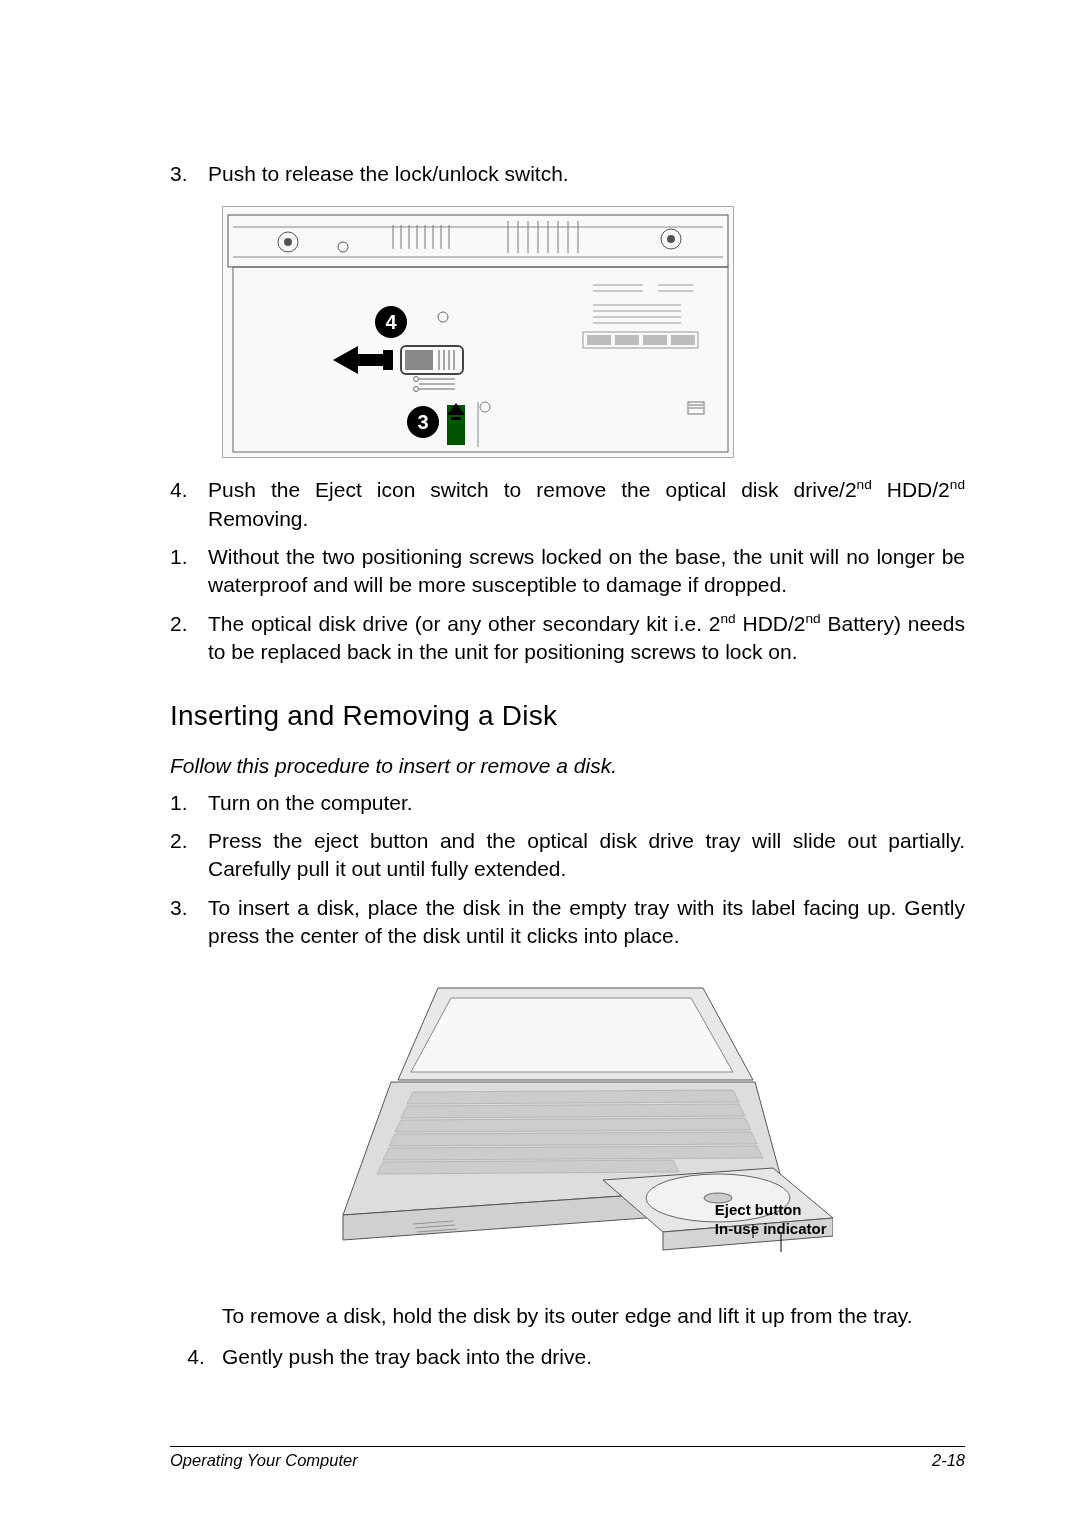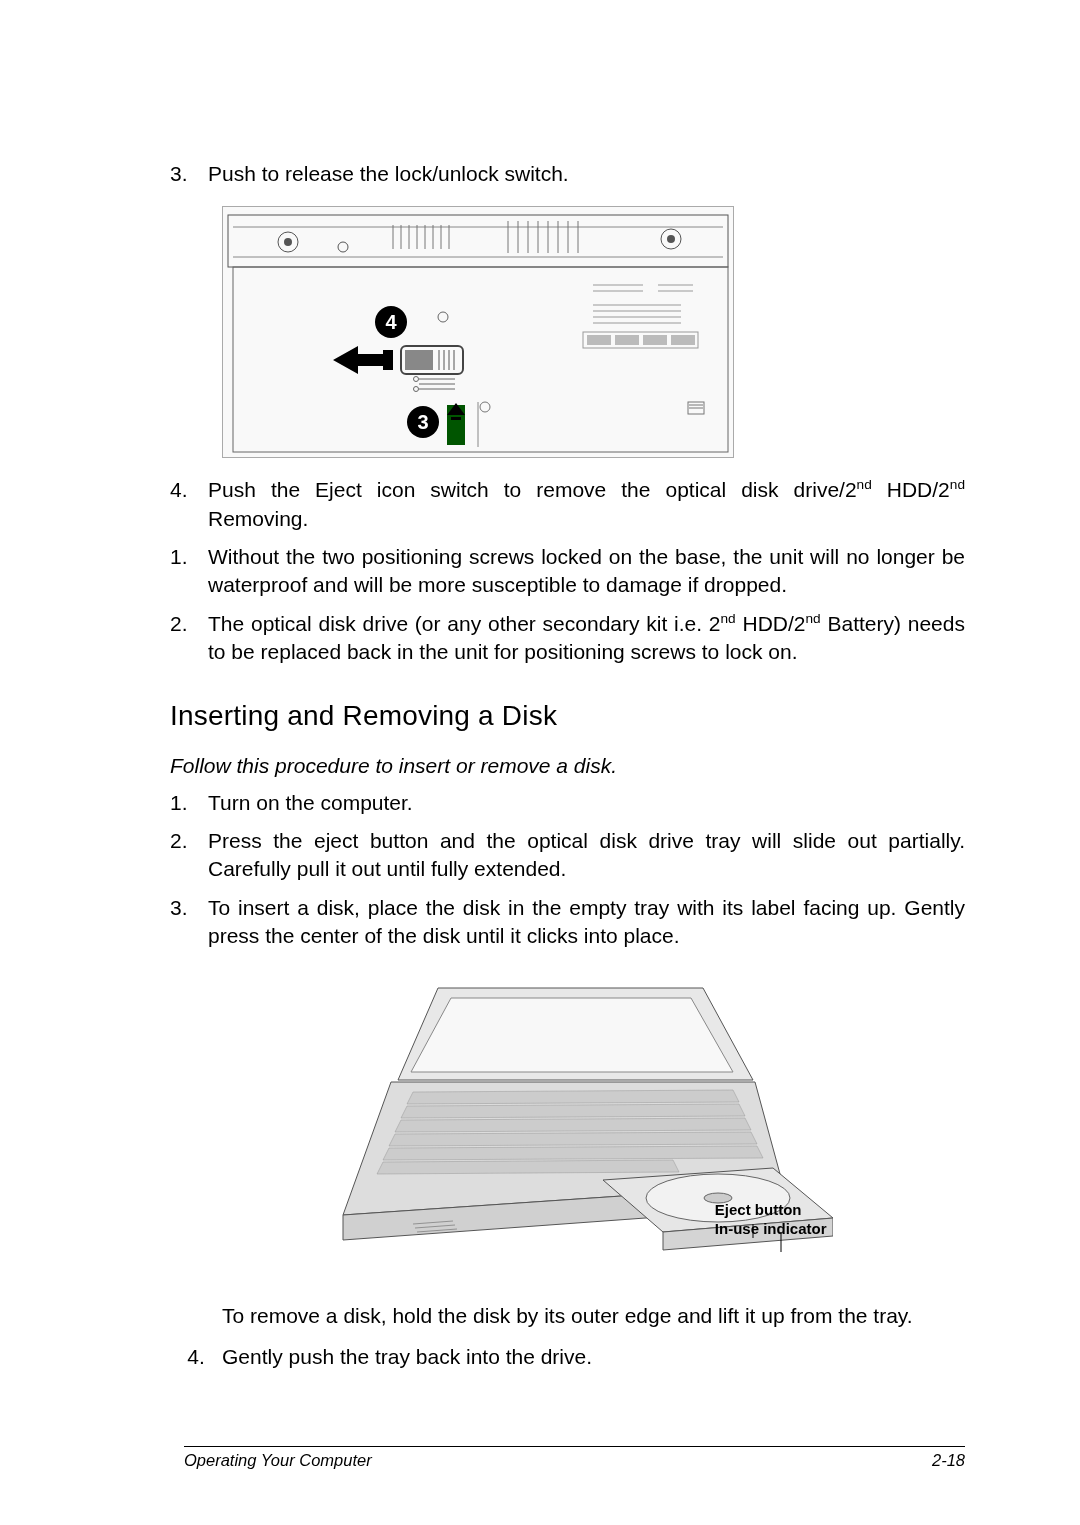--- a/index.html
+++ b/index.html
@@ -77,21 +77,21 @@
     font-size: 21px;
     margin: 12px 0 10px 0;
   }
   .indent-text {
     margin-left: 52px;
     margin-bottom: 12px;
   }
   sup { font-size: 0.65em; }
   .footer {
     position: absolute;
-    left: 184px;
+    left: 170px;
     right: 115px;
     bottom: 55px;
     border-top: 1px solid #000;
     padding-top: 4px;
     font-style: italic;
     font-size: 16.5px;
     display: flex;
     justify-content: space-between;
   }
   .after-fig {

